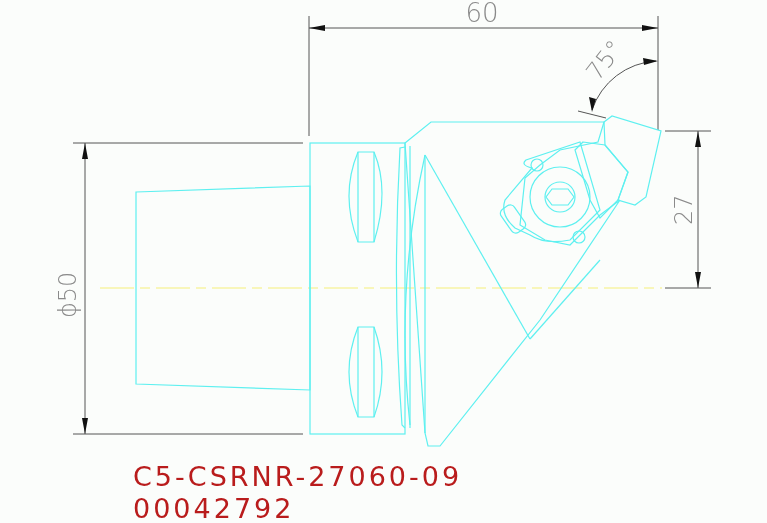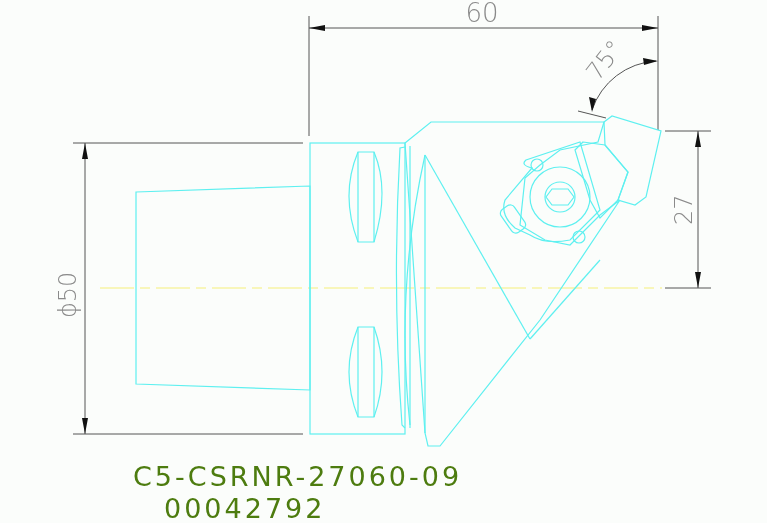--- a/index.html
+++ b/index.html
@@ -4,21 +4,21 @@
 <style>
   html, body { margin:0; padding:0; }
   body { width:767px; height:523px; background:#fbfdfb; overflow:hidden; position:relative;
          font-family:"Liberation Sans", sans-serif; }
   svg { position:absolute; left:0; top:0; }
   .part { fill:none; stroke:#5ef0f0; stroke-width:1.2; }
   .dim { fill:none; stroke:#555; stroke-width:1; }
   .arrow { fill:#111; stroke:none; }
   .center { stroke:#f5f07a; stroke-width:1.2; stroke-dasharray:34 6 10 6; fill:none; }
   .dimtext { fill:#8a8a8a; font-family:"DejaVu Sans", sans-serif; font-weight:200; }
-  .label { position:absolute; left:133px; color:#4d7c0f; font-family:"DejaVu Sans", sans-serif;
+  .label { position:absolute; left:133px; color:#b91c1c; font-family:"DejaVu Sans", sans-serif;
            font-size:27px; letter-spacing:3px; line-height:28px; font-weight:normal; }
 </style>
 </head>
 <body>
 
 <svg width="767" height="523" viewBox="0 0 767 523">
 
   <line class="center" x1="100" y1="288" x2="662" y2="288"></line>
 
   <g>
@@ -90,13 +90,13 @@
     <rect class="part" x="505" y="205" width="16" height="28" rx="5" transform="rotate(-35 513 219)"></rect>
   </g>
   <g>
     <circle class="part" cx="560" cy="197" r="30"></circle>
     <circle class="part" cx="560" cy="197" r="15"></circle>
     <polygon class="part" points="552,189 568,189 574,197 568,205 552,205 546,197"></polygon>
   </g>
 </svg>
 
 <div class="label" style="top:463px;">C5-CSRNR-27060-09</div>
-<div class="label" style="top:495px;margin-left:31px;">00042792</div>
+<div class="label" style="top:495px;">00042792</div>
 
 </body></html>

